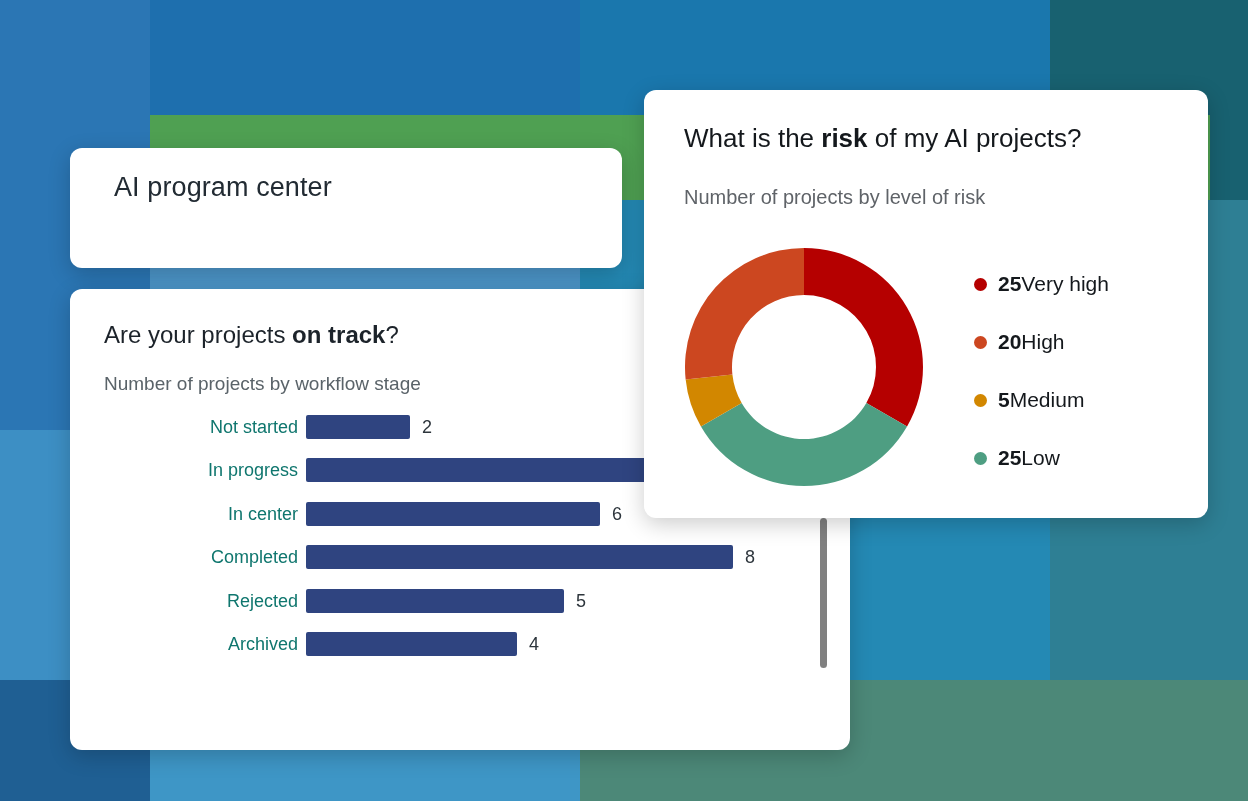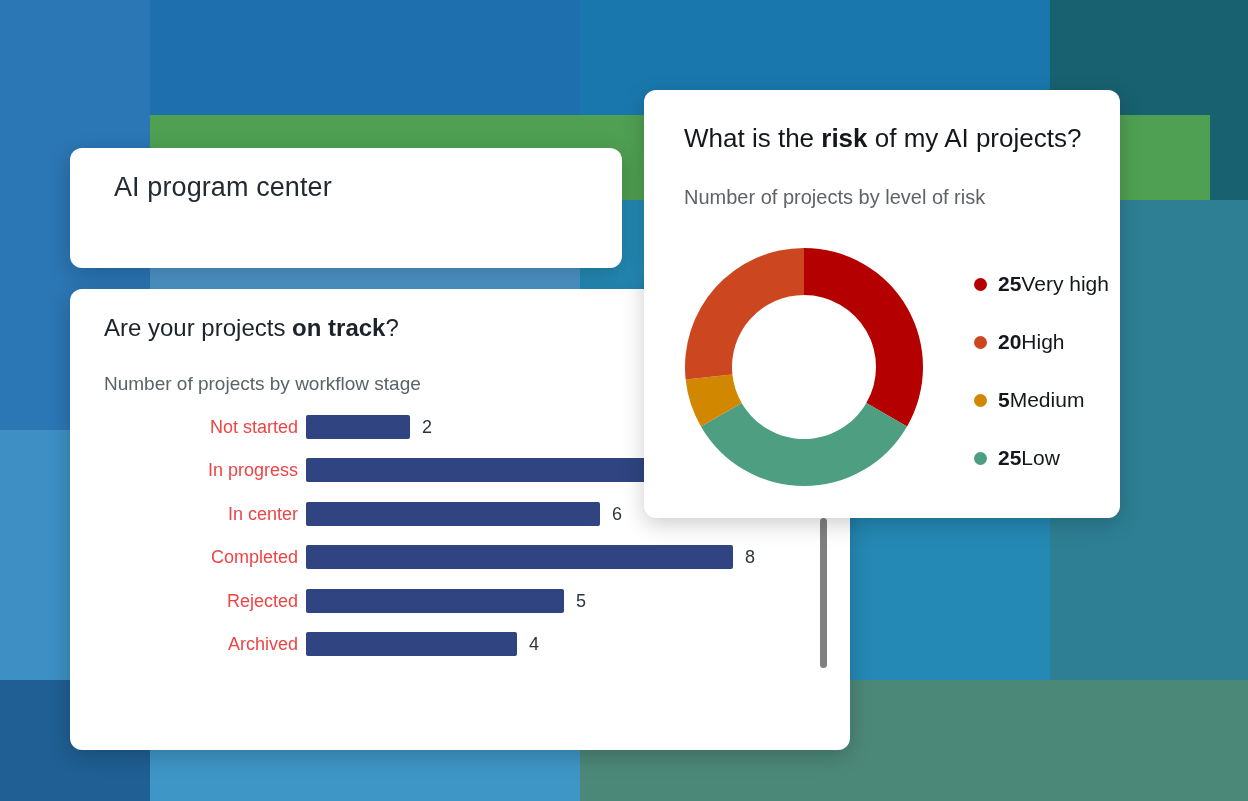--- a/index.html
+++ b/index.html
@@ -26,50 +26,50 @@
     font-size:27px;color:#222b33;letter-spacing:.1px;white-space:nowrap;
   }
   #header-card .h-sub{
     position:absolute;left:44px;top:68px;
     font-size:19px;color:#30383f;white-space:nowrap;
   }
 
   
   #workflow-card{left:70px;top:289px;width:780px;height:461px;}
   .card-title{
-    position:absolute;left:34px;top:25px;
+    position:absolute;left:34px;top:32px;
     font-size:24px;color:#1c232a;white-space:nowrap;font-weight:400;
   }
   .card-title b{font-weight:700;}
   .card-sub{
     position:absolute;left:34px;top:76px;
     font-size:19px;color:#5a6369;white-space:nowrap;margin-top:8px;
   }
 
   .bars{position:absolute;left:0;top:116px;width:100%;}
   .bar-row{position:relative;height:43.5px;}
   .bar-label{
     position:absolute;right:calc(100% - 228px);top:50%;transform:translateY(-50%);
-    font-size:18px;color:#ef4444;white-space:nowrap;text-align:right;
+    font-size:18px;color:#0f766e;white-space:nowrap;text-align:right;
   }
   .bar-track{position:absolute;left:236px;top:50%;transform:translateY(-50%);height:24px;}
   .bar-fill{height:24px;background:#2F4480;border-radius:2px;}
   .bar-value{
     position:absolute;top:50%;transform:translateY(-50%);
     font-size:18px;color:#2d353c;white-space:nowrap;
   }
 
   
   #wf-scrollbar{
     position:absolute;left:750px;top:229px;width:7px;height:150px;
     background:#808080;border-radius:4px;
   }
 
   
-  #risk-card{left:644px;top:90px;width:476px;height:428px;}
+  #risk-card{left:644px;top:90px;width:564px;height:428px;}
   #risk-card .card-title{left:40px;top:33px;font-size:26px;color:#14181c;}
   #risk-card .card-sub{left:40px;top:88px;font-size:20px;color:#5f6368;}
 
   #donut-wrap{position:absolute;left:41px;top:158px;width:238px;height:238px;}
   #donut{width:238px;height:238px;display:block;}
 
   #legend{position:absolute;left:330px;top:165px;}
   .legend-row{display:flex;align-items:center;height:58px;}
   .legend-dot{width:13px;height:13px;border-radius:50%;flex:0 0 auto;margin-right:11px;}
   .legend-val{font-size:21px;font-weight:700;color:#14181c;}

